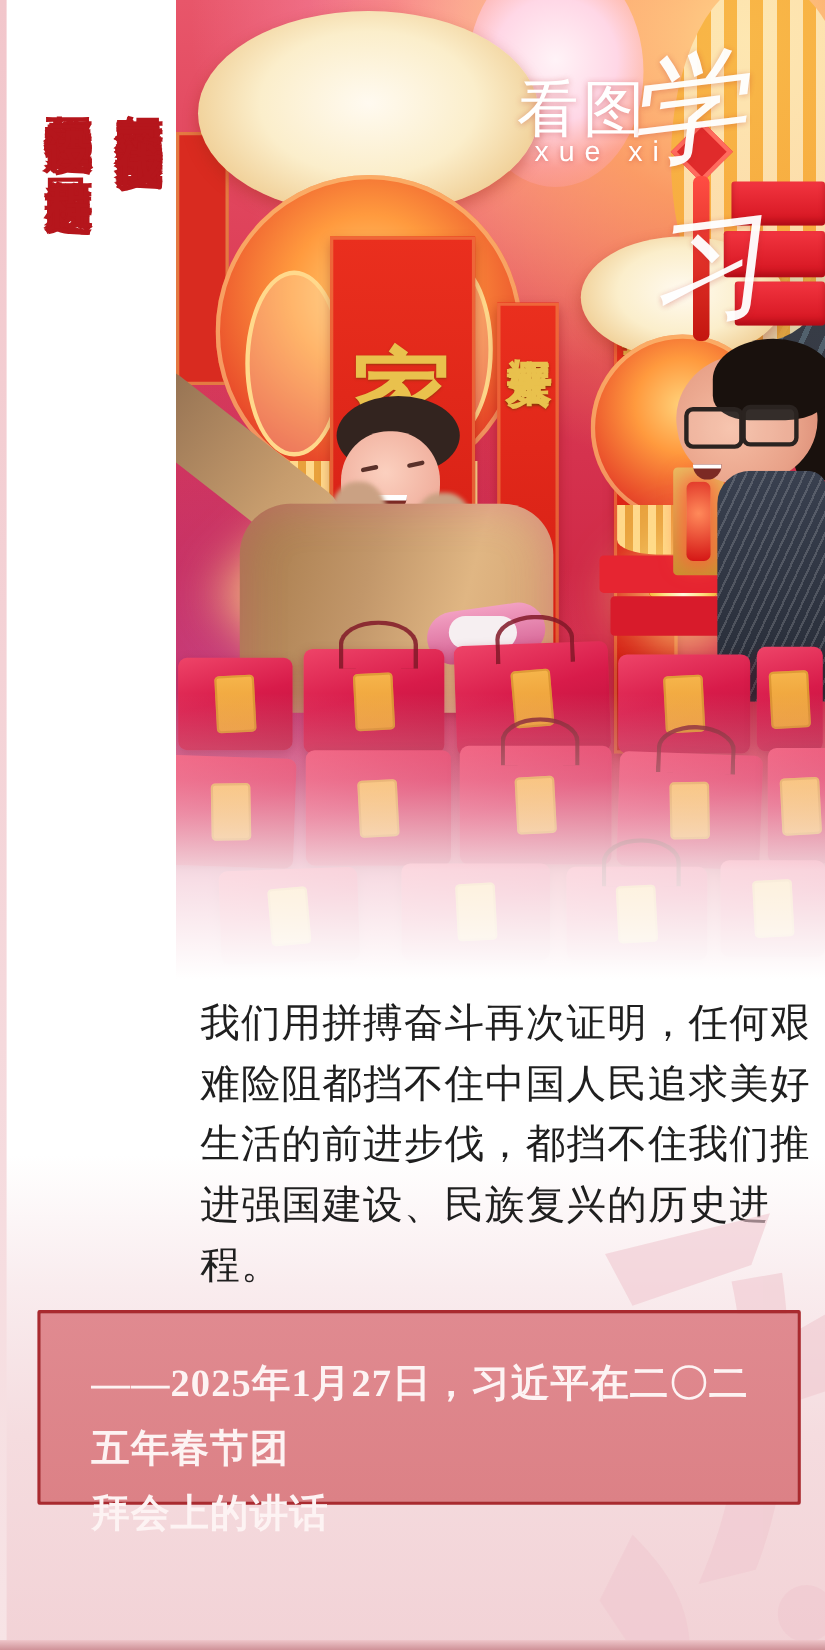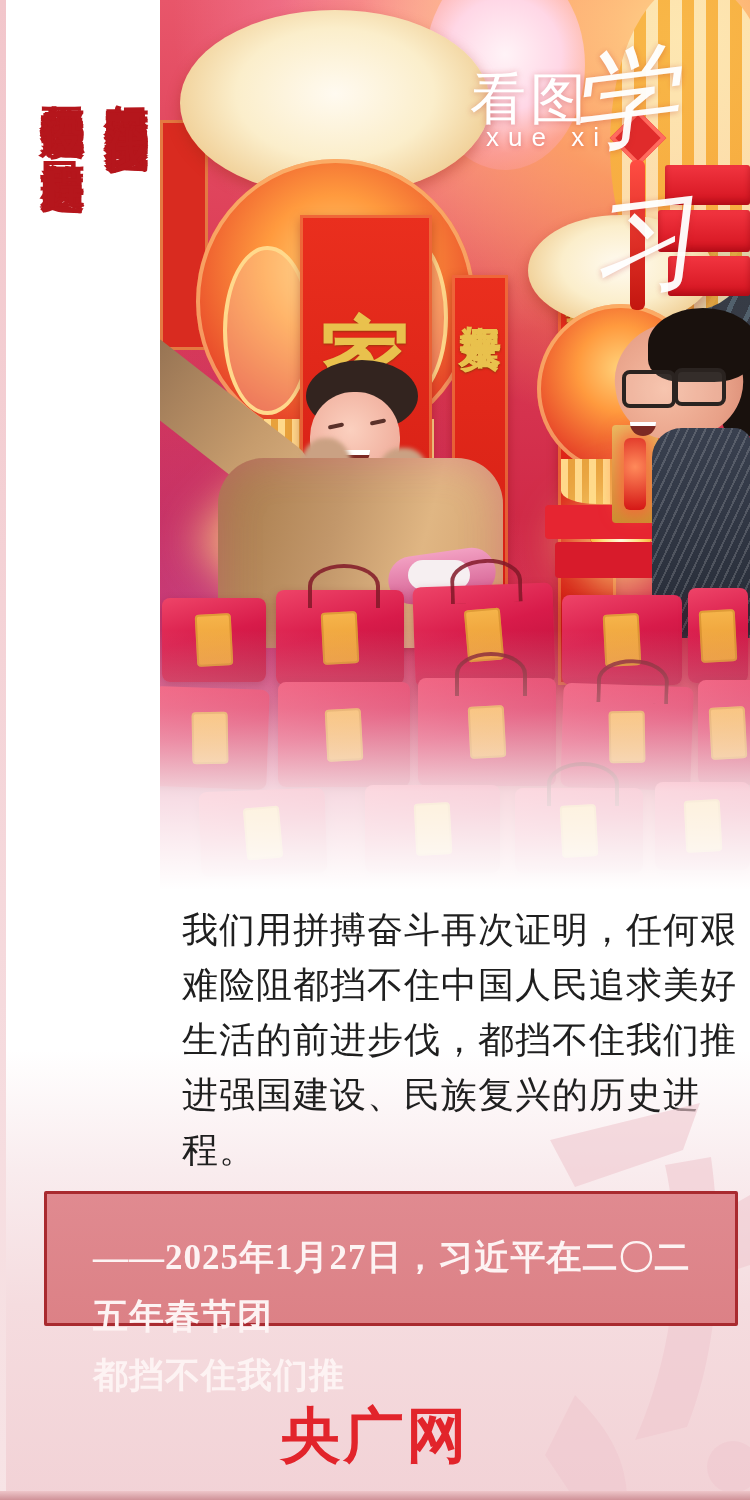--- a/index.html
+++ b/index.html
@@ -159,21 +159,21 @@
     font-family:"DejaVu Serif",serif;transform:rotate(-7deg);opacity:.96;
     text-shadow:0 1px 6px rgba(180,40,40,.35);}
   .brand-pinyin{left:26px;top:72px;font-family:"Liberation Sans",sans-serif;font-weight:400;
     font-size:26px;color:#ffffff;letter-spacing:9px;text-shadow:0 1px 5px rgba(180,40,40,.4);}
   
   .quote{position:absolute;left:182px;top:903px;width:575px;}
   .quote-line{font-size:36px;line-height:55px;letter-spacing:1px;color:var(--quote-text);}
   
   .watermark{position:absolute;right:0;top:1095px;width:235px;height:405px;pointer-events:none;}
   
-  .attribution{position:absolute;left:44px;top:1191px;width:694px;height:135px;
+  .attribution{position:absolute;left:34px;top:1191px;width:694px;height:177px;
     box-sizing:border-box;border:3px solid var(--attr-box-border);border-radius:2px;
     background:linear-gradient(180deg,#e08a90,var(--attr-box-fill));
     padding:34px 30px 0 46px;}
   .attr-line{font-size:35px;line-height:59px;font-weight:700;color:#fdf3f3;letter-spacing:1px;}
   
   .cnr-logo{position:absolute;left:0;top:1396px;width:100%;text-align:center;
     font-family:"Liberation Sans",sans-serif;font-weight:800;font-size:60px;
     letter-spacing:3px;color:var(--cnr-red);}
   .bottom-strip{position:absolute;left:0;bottom:0;width:100%;height:9px;
     background:linear-gradient(180deg,#eec5c9,#cf9298);}
@@ -289,19 +289,18 @@
       <path d="M35 45 L185 8 L168 55 L60 92 Z"></path>
       <path d="M150 70 C168 150,162 250,120 345 L172 332 C205 250,208 150,196 62 Z"></path>
       <path d="M200 120 L235 100 L235 170 L205 180 Z"></path>
       <path d="M60 300 C90 330,110 360,112 400 L60 405 L30 360 Z"></path>
       <circle cx="218" cy="372" r="26"></circle>
     </g>
   </svg>
 
   <div class="attribution">
     <div class="attr-line">——2025年1月27日，习近平在二〇二五年春节团</div>
-    <div class="attr-line">都挡不住我们推</div>
+    <div class="attr-line">拜会上的讲话</div>
   </div>
 
-  <div class="cnr-logo">央广网</div>
 
   <div class="bottom-strip"></div>
 </div>
 
 </body></html>

